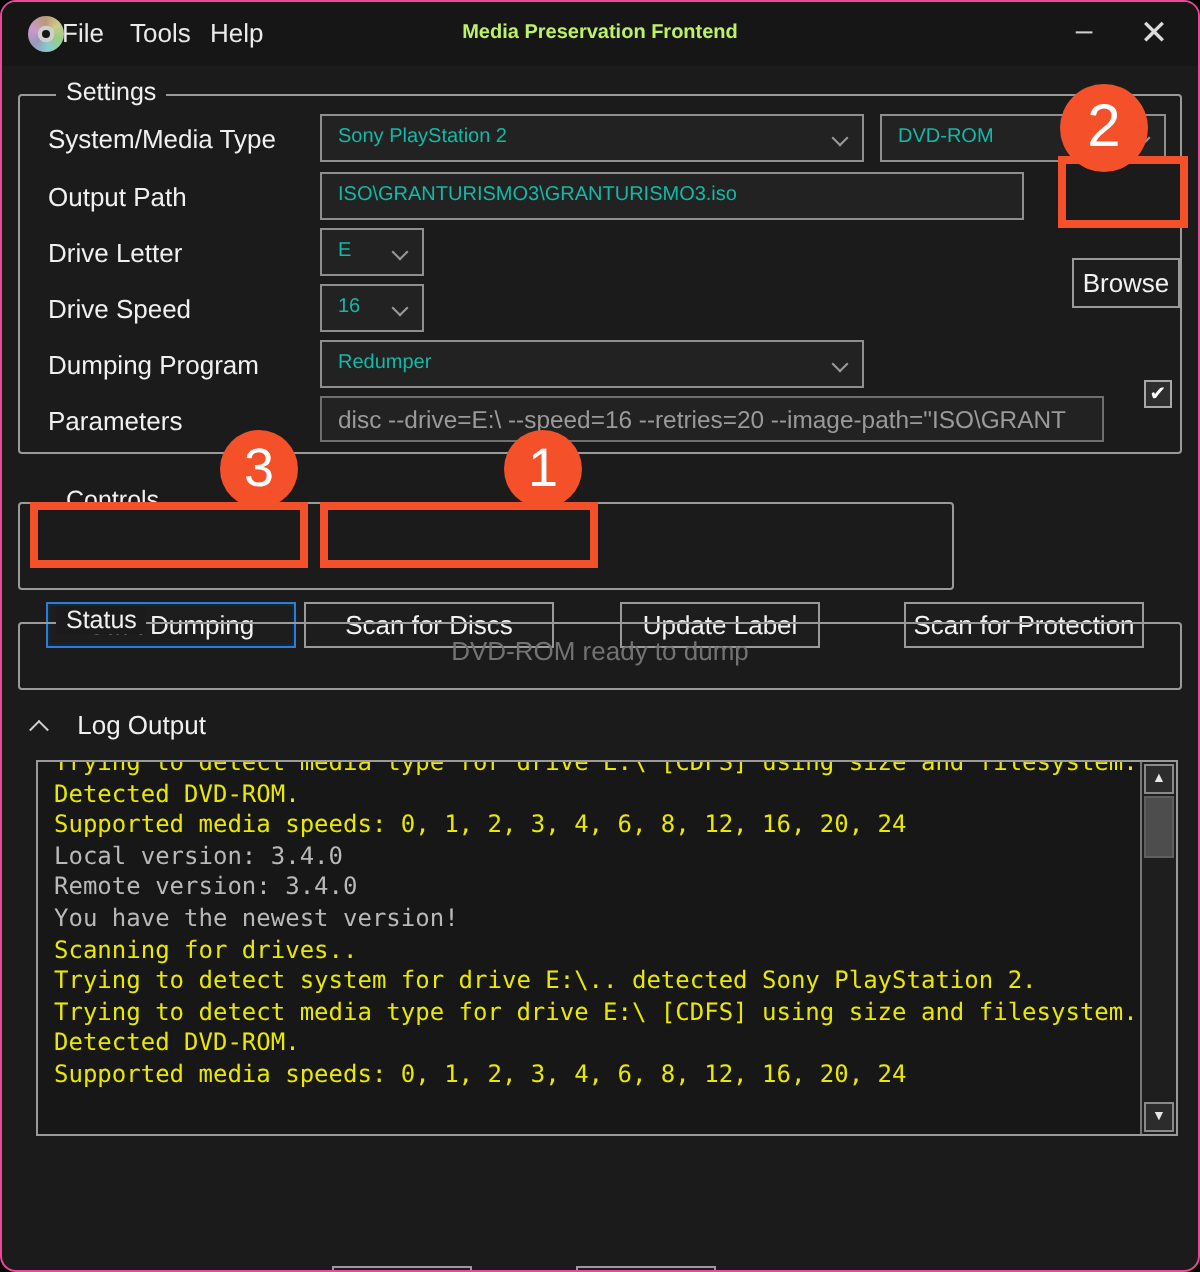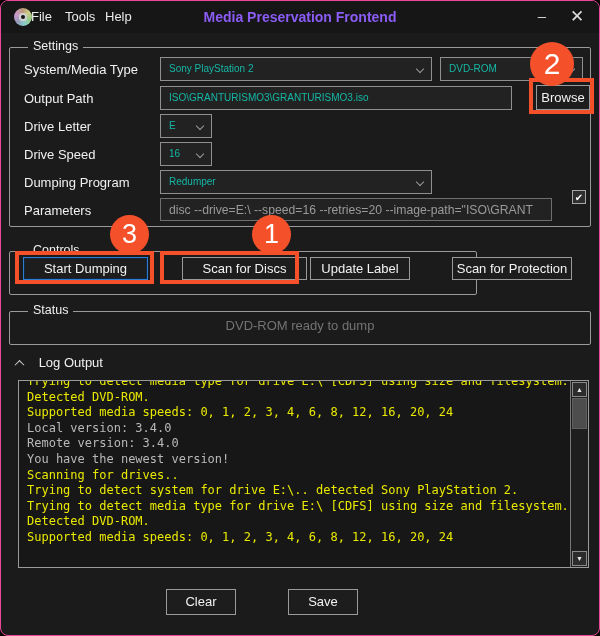--- a/index.html
+++ b/index.html
@@ -12,21 +12,21 @@
   
   .titlebar{position:absolute;left:0;top:0;width:100%;height:32px;background:#161616;}
   .app-icon{position:absolute;left:13px;top:7px;width:18px;height:18px;border-radius:50%;
     background:conic-gradient(#b97 0deg,#cc8 50deg,#9c8 110deg,#8cc 170deg,#99b 230deg,#c9c 290deg,#b97 360deg);}
   .app-icon:after{content:"";position:absolute;left:5px;top:5px;width:8px;height:8px;border-radius:50%;
     background:#d8d8d8;box-shadow:inset 0 0 0 2px #cfcfcf;}
   .app-icon:before{content:"";position:absolute;left:7px;top:7px;width:4px;height:4px;border-radius:50%;background:#151515;z-index:2;}
   .menu{position:absolute;top:0;height:32px;line-height:32px;padding:0 6px;color:#eaeaea;}
   .menu-file{left:24px;} .menu-tools{left:58px;} .menu-help{left:98px;}
   .window-title{position:absolute;left:0;top:0;width:100%;height:32px;line-height:32px;
-    text-align:center;font-weight:bold;font-size:14px;color:#8b5cf6;}
+    text-align:center;font-weight:bold;font-size:10px;color:#bef264;}
   .btn-min{position:absolute;right:40px;top:0;width:34px;height:32px;color:#cfcfcf;
     text-align:center;line-height:30px;font-size:15px;}
   .btn-close{position:absolute;right:4px;top:0;width:36px;height:32px;color:#dcdcdc;
     text-align:center;line-height:31px;font-size:17px;font-weight:300;}
   
   .groupbox{position:absolute;border:1px solid #9a9a9a;border-radius:2px;background:transparent;}
   .legend{position:absolute;top:-9px;left:18px;background:#1b1b1b;padding:0 5px;font-size:12.5px;color:#f0f0f0;}
   .gb-settings{left:8px;top:46px;width:582px;height:180px;}
   .gb-controls{left:8px;top:250px;width:468px;height:44px;}
   .gb-status{left:8px;top:310px;width:582px;height:34px;}
@@ -34,25 +34,25 @@
   
   .combo,.textbox{position:absolute;background:#222;border:1px solid #8f8f8f;height:24px;
     line-height:22px;padding:0 8px;color:#14b8a6;font-size:10px;white-space:nowrap;overflow:hidden;}
   .combo .chev{position:absolute;right:8px;top:8px;width:6px;height:6px;
     border-right:1.4px solid #9a9a9a;border-bottom:1.4px solid #9a9a9a;transform:rotate(45deg);}
   .textbox.disabled{color:#9a9a9a;border-color:#6f6f6f;font-size:12.2px;}
   .checkbox{position:absolute;width:14px;height:14px;background:#2e2e2e;border:1px solid #a8a8a8;
     color:#fff;font-size:10px;line-height:13px;text-align:center;}
   
   .btn{position:absolute;background:#1d1d1d;border:1px solid #9a9a9a;color:#f2f2f2;
-    text-align:center;font-size:13px;}
+    text-align:center;font-size:13px;margin-top:44px;}
   .btn-browse{left:526px;top:37px;width:54px;height:25px;line-height:23px;}
   .ctl-btn{top:5px;height:23px;line-height:21px;}
   .btn-start{left:13px;width:125px;border:1px solid #2f7cd4;box-shadow:0 0 0 1px #10263d inset;}
-  .btn-scan{left:172px;width:125px;}
+  .btn-scan{left:142px;width:125px;}
   .btn-update{left:300px;width:100px;}
   .btn-protect{left:442px;width:120px;}
   .btn-clear{left:165px;top:588px;width:70px;height:26px;line-height:24px;}
   .btn-save{left:287px;top:588px;width:70px;height:26px;line-height:24px;}
   
   .status-msg{position:absolute;left:0;top:6px;width:100%;text-align:center;color:#737373;}
   
   .log-header{position:absolute;left:10px;top:352px;height:20px;line-height:20px;color:#f0f0f0;}
   .chev-up{display:inline-block;width:7px;height:7px;border-left:1.6px solid #d0d0d0;
     border-top:1.6px solid #d0d0d0;transform:rotate(45deg) translate(1px,1px);margin:0 12px 0 5px;}

